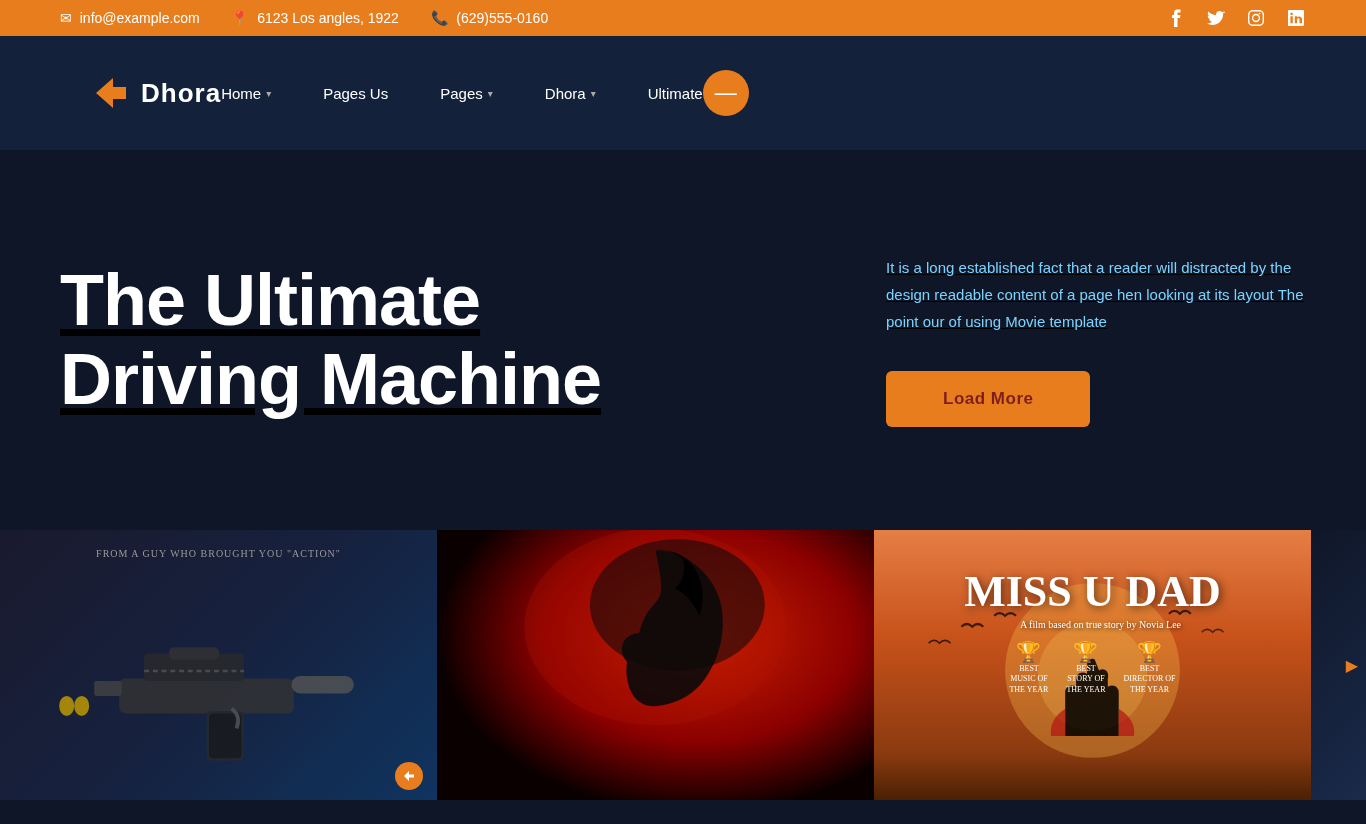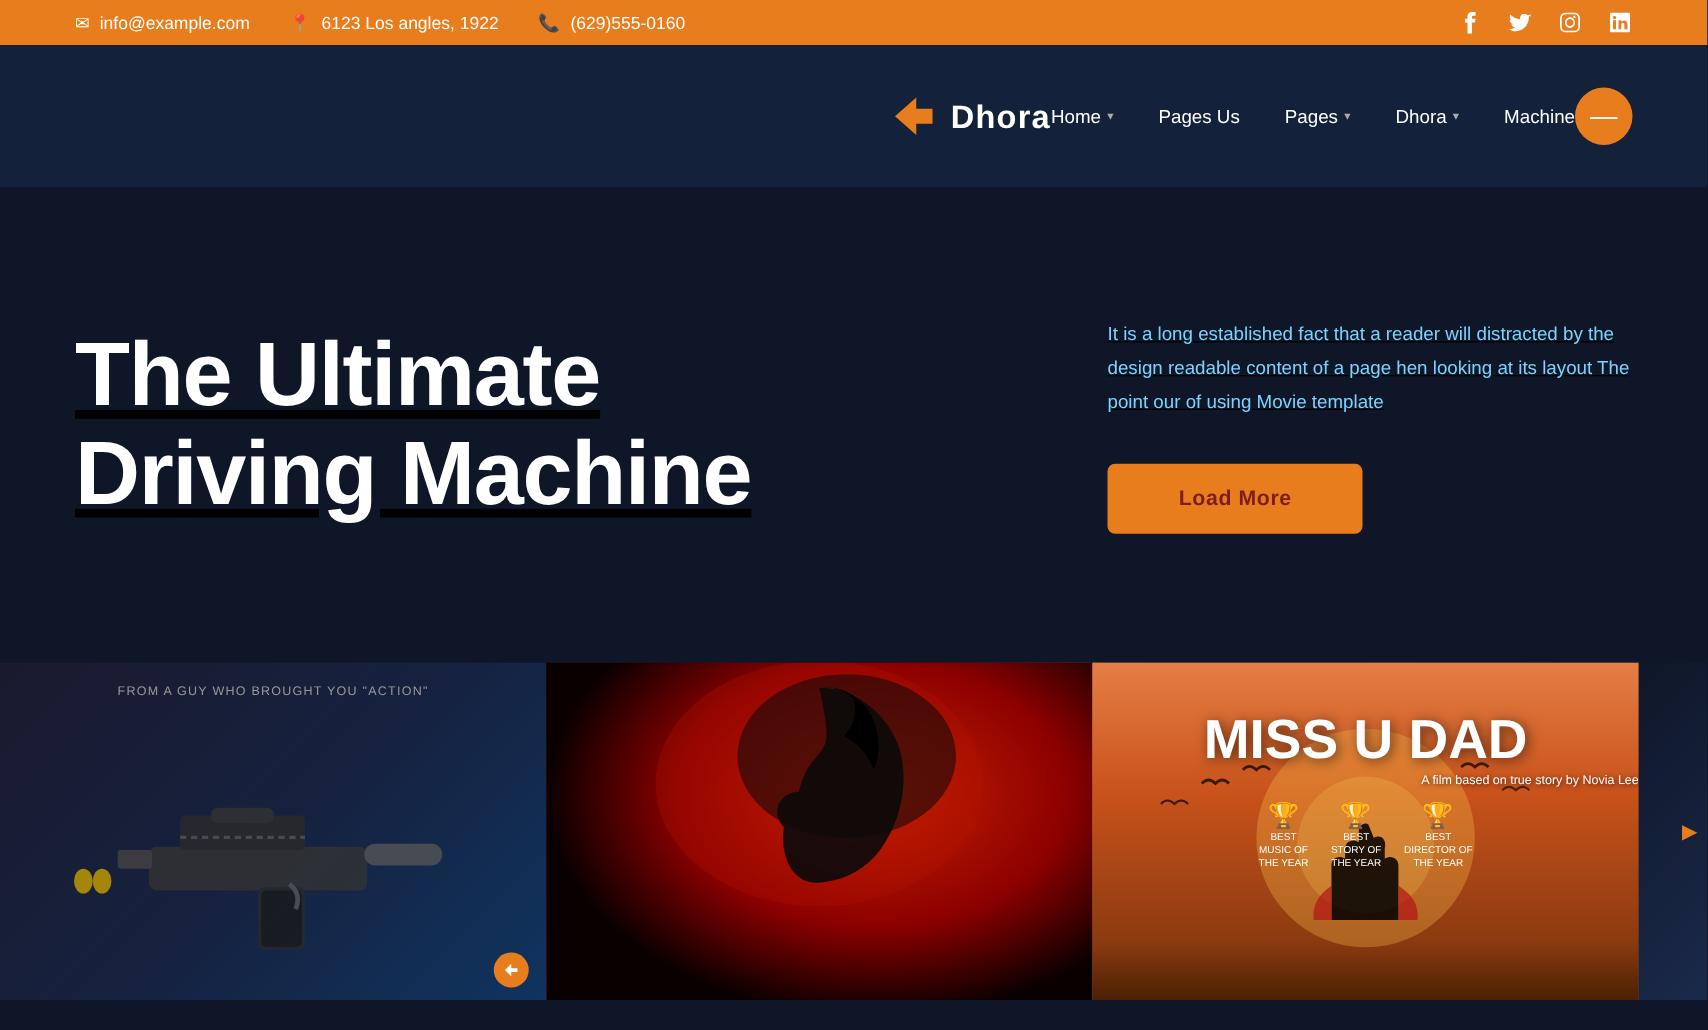--- a/index.html
+++ b/index.html
@@ -40,24 +40,24 @@
       width: 20px;
       height: 20px;
       display: flex;
       align-items: center;
       justify-content: center;
     }
 
     
     .navbar {
       background: #13213a;
-      padding: 0 60px;
-      display: flex;
-      align-items: center;
-      justify-content: flex-end;
+      padding: 0 91px;
+      display: flex;
+      align-items: center;
+      justify-content: flex-start;
       height: 114px;
     }
     .logo {
       display: flex;
       align-items: center;
       gap: 10px;
       cursor: pointer;
     }
     .logo-icon {
       width: 40px;
@@ -65,21 +65,21 @@
     }
     .logo-text {
       color: #fff;
       font-size: 26px;
       font-weight: bold;
       letter-spacing: 1px;
     }
     .nav-links {
       display: flex;
       align-items: center;
-      gap: 36px;
+      gap: 52px;
     }
     .nav-item {
       color: #fff;
       font-size: 15px;
       cursor: pointer;
       display: flex;
       align-items: center;
       gap: 5px;
       text-decoration: none;
     }
@@ -145,20 +145,21 @@
     
     .movies-section {
       display: flex;
       height: 270px;
       overflow: hidden;
     }
     .movie-card {
       flex: 1;
       overflow: hidden;
       position: relative;
+      font-family: Liberation Serif, serif;
     }
     
     .movie-card-1 {
       background: linear-gradient(135deg, #1a1a2e 0%, #16213e 50%, #0f3460 100%);
       display: flex;
       align-items: center;
       justify-content: center;
       overflow: hidden;
     }
     .movie-card-2 {
@@ -247,21 +248,21 @@
     </a>
     <a class="nav-item">
       <span>Pages</span>
       <span class="nav-arrow">▾</span>
     </a>
     <a class="nav-item">
       <span>Dhora</span>
       <span class="nav-arrow">▾</span>
     </a>
     <a class="nav-item">
-      <span>Machine</span>
+      <span>Ultimate</span>
     </a>
   </div>
 
   <button class="nav-cta-btn">
     <span>—</span>
   </button>
 </nav>
 
 <section class="hero">
   <div class="hero-left">
@@ -360,21 +361,21 @@
       <path d="M300 105 Q305 100 310 105 Q315 100 320 105" stroke="rgba(0,0,0,0.6)" stroke-width="1.5" fill="none"></path>
 
       <path d="M175 200 L175 160 C175 155 180 152 185 155 L185 148 C185 143 190 140 195 143 L195 135 C195 130 200 128 202 130 L206 140 C210 137 216 140 214 148 L214 155 C219 152 224 155 224 160 L224 200Z" fill="rgba(0,0,0,0.85)"></path>
 
       <path d="M175 175 Q160 185 162 200 L175 200Z" fill="rgba(180,20,20,0.7)"></path>
       <path d="M224 175 Q240 185 238 200 L224 200Z" fill="rgba(180,20,20,0.7)"></path>
     </svg>
 
     <div class="movie-card-3-text">
       <div style="color:#fff;font-size:44px;font-weight:900;text-shadow:2px 2px 10px rgba(0,0,0,0.6);line-height:1;padding:0 20px;text-align:center;">MISS U DAD</div>
-      <div style="color:#fff;font-size:10px;margin-top:5px;text-shadow:1px 1px 4px rgba(0,0,0,0.8);text-align:right;padding-left:16px;">A film based on true story by Novia Lee</div>
+      <div style="color:#fff;font-size:10px;margin-top:5px;text-shadow:1px 1px 4px rgba(0,0,0,0.8);text-align:center;padding-left:16px;">A film based on true story by Novia Lee</div>
       <div style="display:flex;justify-content:center;gap:18px;margin-top:10px;padding:0 20px;">
         <div style="text-align:center;color:#fff;">
           <div style="font-size:20px;">🏆</div>
           <div style="font-size:8px;line-height:1.3;">BEST<br>MUSIC OF<br>THE YEAR</div>
         </div>
         <div style="text-align:center;color:#fff;">
           <div style="font-size:20px;">🏆</div>
           <div style="font-size:8px;line-height:1.3;">BEST<br>STORY OF<br>THE YEAR</div>
         </div>
         <div style="text-align:center;color:#fff;">

